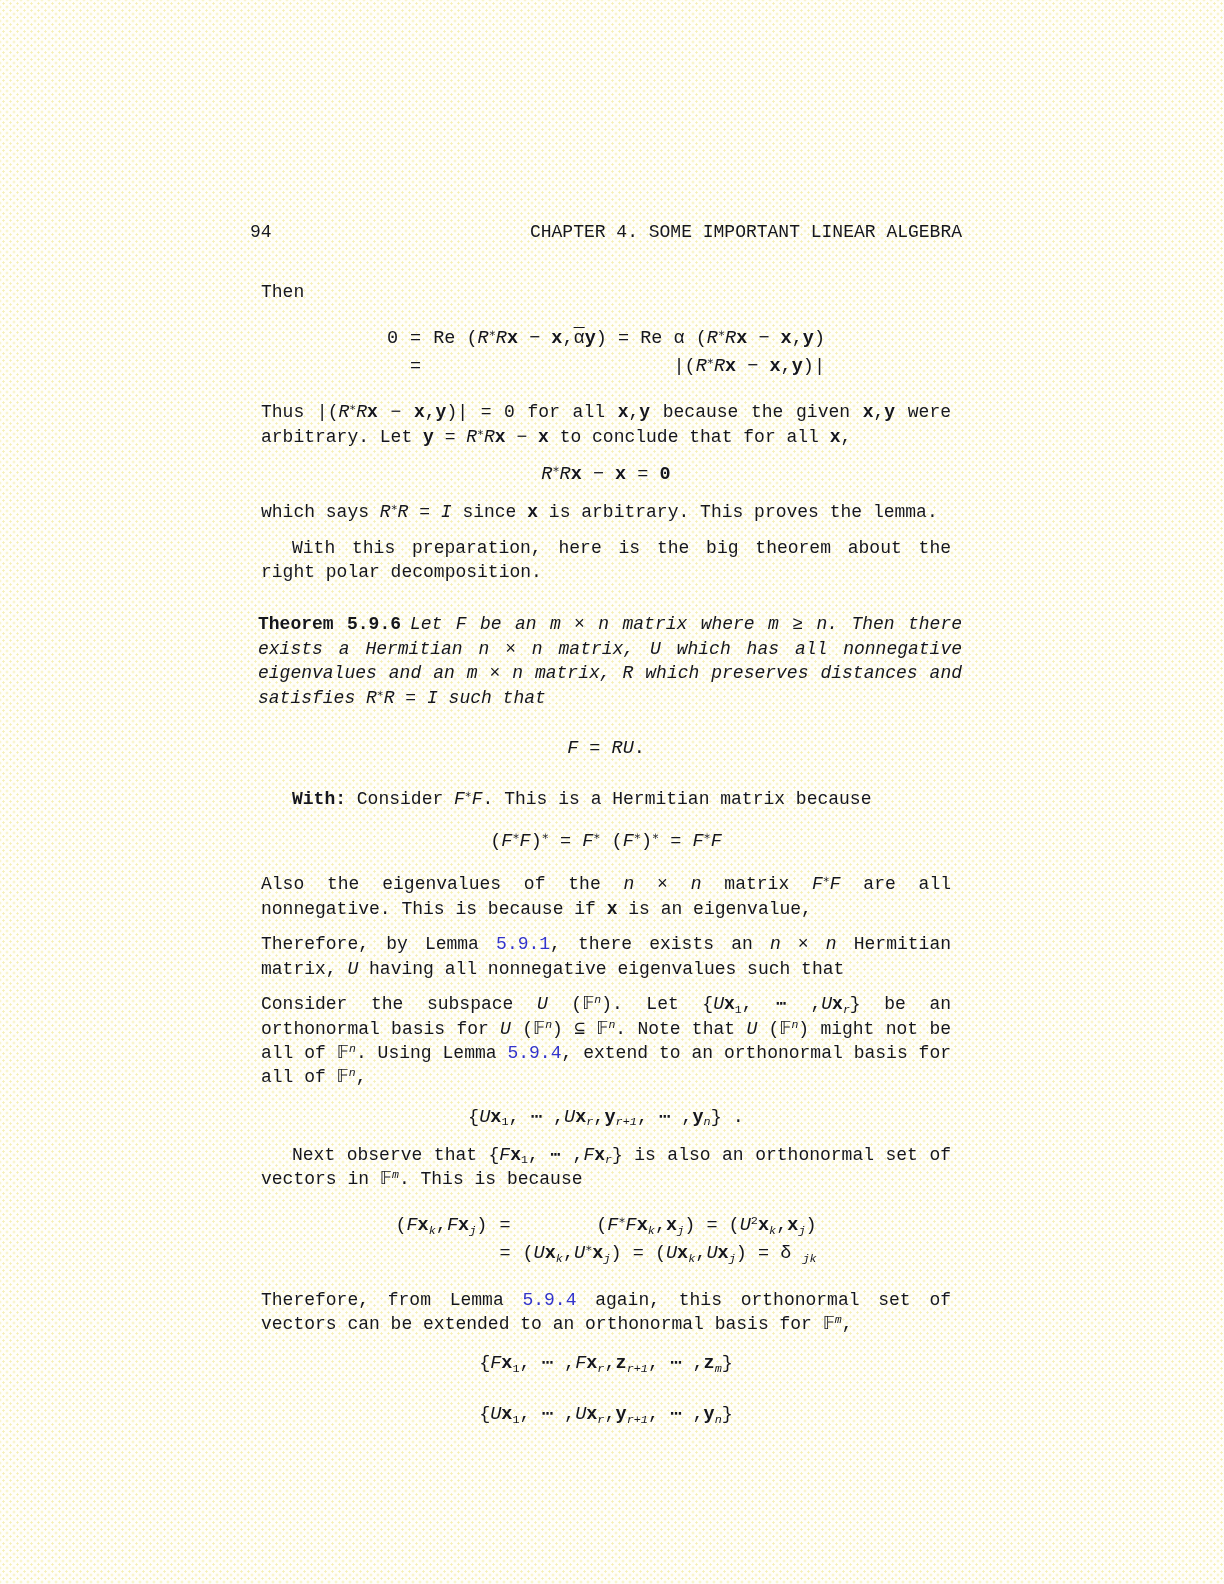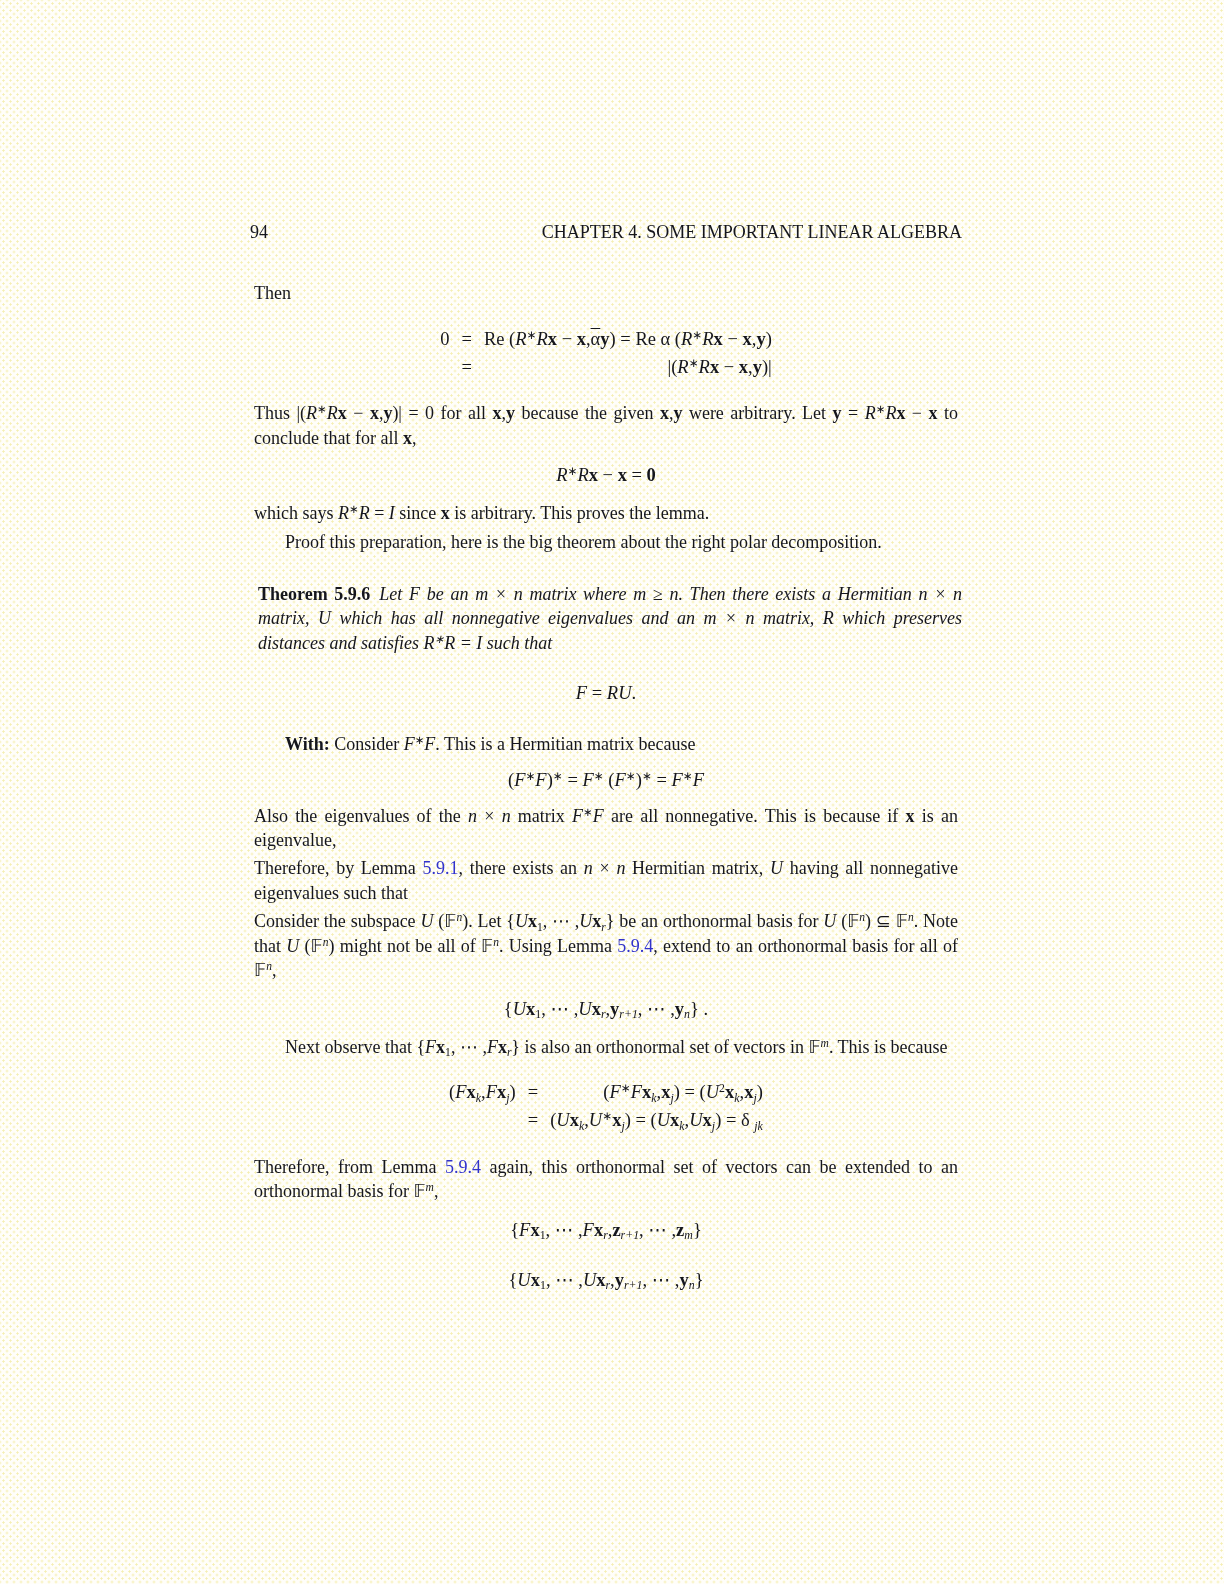--- a/index.html
+++ b/index.html
@@ -10,31 +10,31 @@
   }
   html,body{margin:0;padding:0;background:#fff;}
   .page{
     position:relative;width:1224px;height:1584px;overflow:hidden;
     background-color:var(--page_bg);
     background-image:
       radial-gradient(circle, var(--dot_color) 0.9px, rgba(0,0,0,0) 1.3px),
       radial-gradient(circle, var(--dot_color) 0.9px, rgba(0,0,0,0) 1.3px);
     background-size:7px 7px,7px 7px;
     background-position:0 0,3.5px 3.5px;
-    font-family:Liberation Serif, serif;
+    font-family:Liberation Mono, monospace;
     color:var(--text_color);
   }
   .content{position:absolute;left:250px;top:222px;width:712px;}
   .pghead{display:flex;justify-content:space-between;align-items:baseline;
     font-size:18px;margin-bottom:38px;}
-  .para{font-size:18px;line-height:24.4px;text-align:justify;margin:4px;}
+  .para{font-size:18px;line-height:24.4px;text-align:justify;margin:11px;}
   .para.indent{text-indent:31px;}
   .theorem{font-size:18px;line-height:24.4px;text-align:justify;margin:28px 0 0 8px;font-style:italic;}
   .theorem .s-b{font-style:normal;}
-  .eq{font-size:18.5px;text-align:center;margin:13px 0;}
+  .eq{font-size:18.5px;text-align:center;margin:20px 0;}
   .eq.tight{margin:15px 0;}
   .eq.loose{margin:28px 0;}
   .eqalign{display:table;margin:20px auto;font-size:18.5px;border-spacing:0;}
   .eqrow{display:table-row;}
   .eqrow>span{display:table-cell;padding:3.5px 0;}
   .eqrow>.lhs{text-align:right;}
   .eqrow>.eqs{padding-left:12px;padding-right:12px;text-align:center;}
   .eqrow>.rhs{text-align:right;}
   .s-i{font-style:italic;}
   .s-b{font-weight:bold;}
@@ -62,21 +62,21 @@
           </div>
           <div class="eqrow">
             <span class="lhs"></span>
             <span class="eqs">=</span>
             <span class="rhs">|(<span class="s-i">R</span><span class="s-sup">∗</span><span class="s-i">R</span><span class="s-b">x</span> − <span class="s-b">x</span>,<span class="s-b">y</span>)|</span>
           </div>
         </div>
         <p class="para">Thus |(<span class="s-i">R</span><span class="s-sup">∗</span><span class="s-i">R</span><span class="s-b">x</span> − <span class="s-b">x</span>,<span class="s-b">y</span>)| = 0 for all <span class="s-b">x</span>,<span class="s-b">y</span> because the given <span class="s-b">x</span>,<span class="s-b">y</span> were arbitrary. Let <span class="s-b">y</span> = <span class="s-i">R</span><span class="s-sup">∗</span><span class="s-i">R</span><span class="s-b">x</span> − <span class="s-b">x</span> to conclude that for all <span class="s-b">x</span>,</p>
         <div class="eq tight"><span class="s-i">R</span><span class="s-sup">∗</span><span class="s-i">R</span><span class="s-b">x</span> − <span class="s-b">x</span> = <span class="s-b">0</span></div>
         <p class="para">which says <span class="s-i">R</span><span class="s-sup">∗</span><span class="s-i">R</span> = <span class="s-i">I</span> since <span class="s-b">x</span> is arbitrary. This proves the lemma.</p>
-        <p class="para indent">Proof this preparation, here is the big theorem about the right polar decomposition.</p>
+        <p class="para indent">With this preparation, here is the big theorem about the right polar decomposition.</p>
         <p class="theorem"><span class="s-b">Theorem 5.9.6</span> <span class="s-i">Let F be an m × n matrix where m ≥ n. Then there exists a Hermitian n × n matrix, U which has all nonnegative eigenvalues and an m × n matrix, R which preserves distances and satisfies R</span><span class="s-sup">∗</span><span class="s-i">R = I such that</span></p>
         <div class="eq loose"><span class="s-i">F</span> = <span class="s-i">RU</span>.</div>
         <p class="para indent"><span class="s-b">With:</span> Consider <span class="s-i">F</span><span class="s-sup">∗</span><span class="s-i">F</span>. This is a Hermitian matrix because</p>
         <div class="eq">(<span class="s-i">F</span><span class="s-sup">∗</span><span class="s-i">F</span>)<span class="s-sup">∗</span> = <span class="s-i">F</span><span class="s-sup">∗</span> (<span class="s-i">F</span><span class="s-sup">∗</span>)<span class="s-sup">∗</span> = <span class="s-i">F</span><span class="s-sup">∗</span><span class="s-i">F</span></div>
         <p class="para">Also the eigenvalues of the <span class="s-i">n</span> × <span class="s-i">n</span> matrix <span class="s-i">F</span><span class="s-sup">∗</span><span class="s-i">F</span> are all nonnegative. This is because if <span class="s-b">x</span> is an eigenvalue,</p>
         <p class="para">Therefore, by Lemma <span class="s-link">5.9.1</span>, there exists an <span class="s-i">n</span> × <span class="s-i">n</span> Hermitian matrix, <span class="s-i">U</span> having all nonnegative eigenvalues such that</p>
         <p class="para">Consider the subspace <span class="s-i">U</span> (𝔽<span class="s-sup s-i">n</span>). Let {<span class="s-i">U</span><span class="s-b">x</span><span class="s-sub">1</span>, ⋯ ,<span class="s-i">U</span><span class="s-b">x</span><span class="s-sub s-i">r</span>} be an orthonormal basis for <span class="s-i">U</span> (𝔽<span class="s-sup s-i">n</span>) ⊆ 𝔽<span class="s-sup s-i">n</span>. Note that <span class="s-i">U</span> (𝔽<span class="s-sup s-i">n</span>) might not be all of 𝔽<span class="s-sup s-i">n</span>. Using Lemma <span class="s-link">5.9.4</span>, extend to an orthonormal basis for all of 𝔽<span class="s-sup s-i">n</span>,</p>
         <div class="eq tight">{<span class="s-i">U</span><span class="s-b">x</span><span class="s-sub">1</span>, ⋯ ,<span class="s-i">U</span><span class="s-b">x</span><span class="s-sub s-i">r</span>,<span class="s-b">y</span><span class="s-sub s-i">r+1</span>, ⋯ ,<span class="s-b">y</span><span class="s-sub s-i">n</span>} .</div>
         <p class="para indent">Next observe that {<span class="s-i">F</span><span class="s-b">x</span><span class="s-sub">1</span>, ⋯ ,<span class="s-i">F</span><span class="s-b">x</span><span class="s-sub s-i">r</span>} is also an orthonormal set of vectors in 𝔽<span class="s-sup s-i">m</span>. This is because</p>
         <div class="eqalign">

